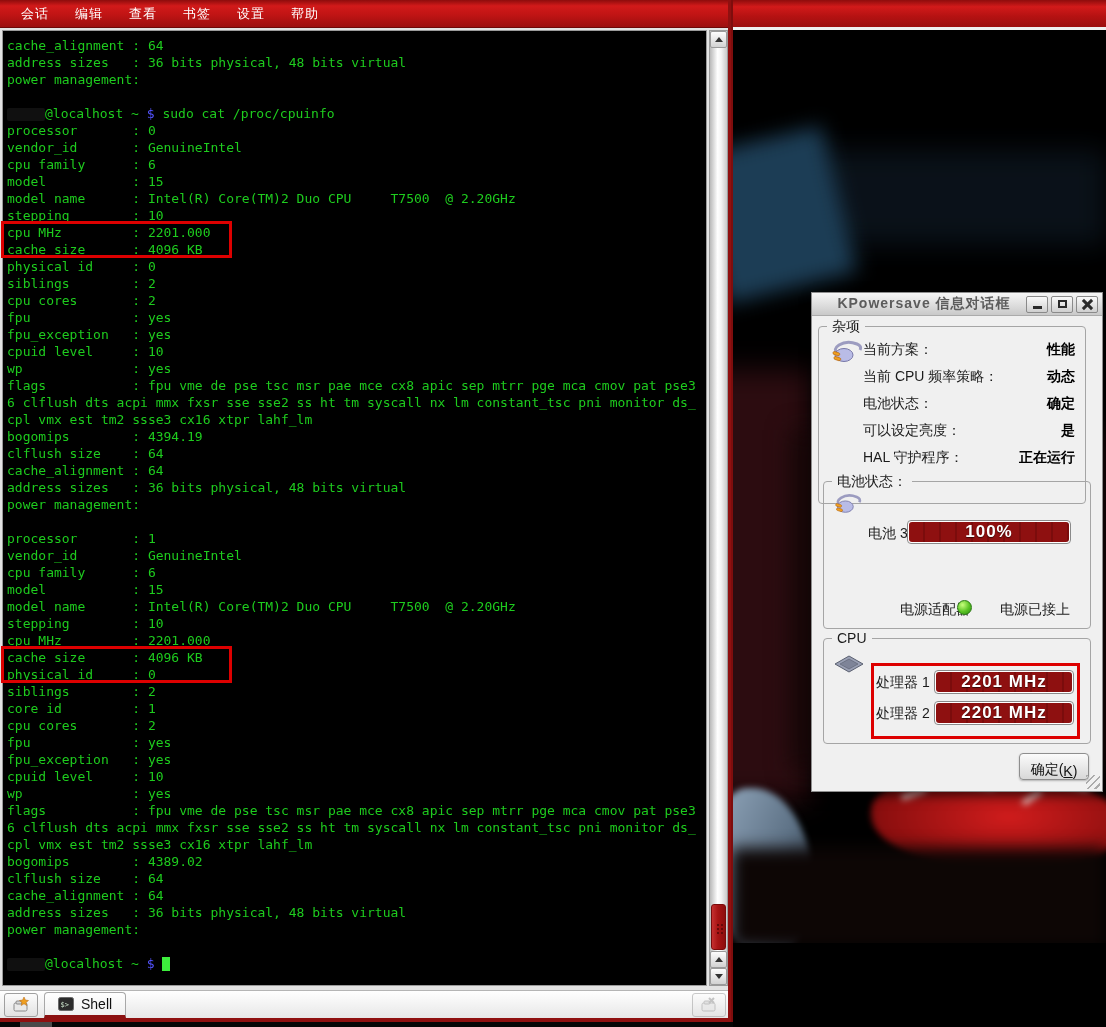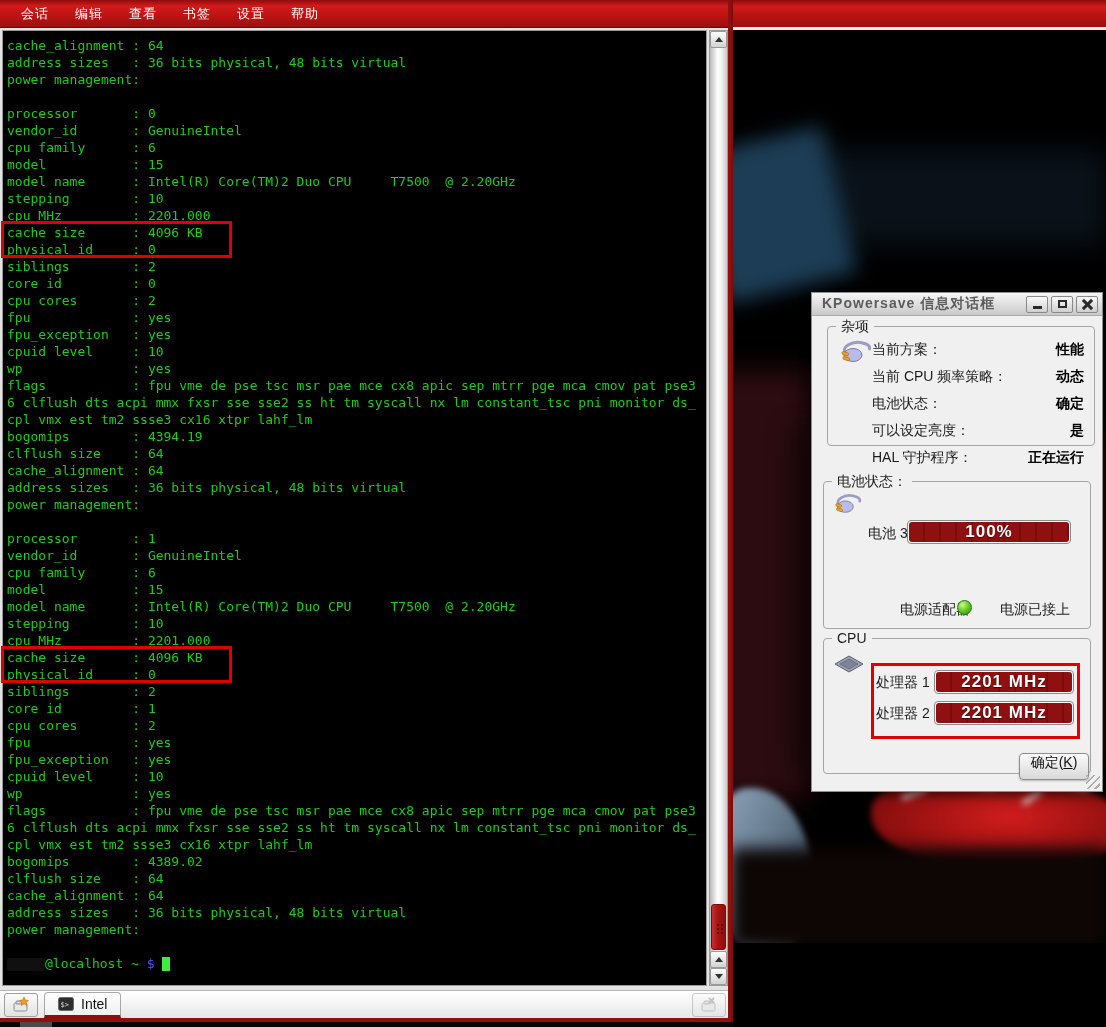--- a/index.html
+++ b/index.html
@@ -76,36 +76,36 @@
   .wp-speck{position:absolute;background:#eddfdc;opacity:.8;filter:blur(1px);}
   .wp-darkbrown{position:absolute;left:0;top:848px;width:100%;height:100px;background:#0d0605;filter:blur(8px);}
   .wp-black-bottom{position:absolute;left:0;top:943px;width:100%;height:84px;background:#000;}
 
   
   .dialog{position:absolute;left:811px;top:292px;width:292px;height:500px;background:#f0f0f0;
           border:1px solid #8e8e8e;box-sizing:border-box;box-shadow:2px 4px 10px rgba(0,0,0,.6);z-index:5;}
   .titlebar{position:absolute;left:0;top:0;width:100%;height:23px;box-sizing:border-box;
             background:linear-gradient(180deg,#f6f6f6,#c9c9c9);border-bottom:1px solid #ababab;
             display:flex;align-items:center;}
-  .dlg-title{flex:1;text-align:left;font-size:14px;font-weight:bold;color:#5c5c5c;letter-spacing:1px;padding-left:10px;}
+  .dlg-title{flex:1;text-align:center;font-size:14px;font-weight:bold;color:#5c5c5c;letter-spacing:1px;padding-left:10px;}
   .winbtns{display:flex;gap:3px;padding-right:4px;}
   .winbtn{width:22px;height:17px;box-sizing:border-box;border:1px solid #8a8a8a;border-radius:2px;
           background:linear-gradient(180deg,#fafafa,#cfcfcf);display:flex;align-items:center;justify-content:center;position:relative;}
   .g-min{width:9px;height:3px;background:#2a2a2a;margin-top:7px;}
   .g-max{width:9px;height:8px;border:2px solid #2a2a2a;box-sizing:border-box;}
   .g-close{position:relative;width:11px;height:11px;}
   .g-close::before,.g-close::after{content:"";position:absolute;left:4px;top:-1px;width:3px;height:13px;background:#2a2a2a;}
   .g-close::before{transform:rotate(45deg);}
   .g-close::after{transform:rotate(-45deg);}
 
   .group{position:absolute;border:1px solid #a5a5a5;border-radius:4px;box-sizing:border-box;}
   .legend{position:absolute;top:-9px;left:8px;background:#f0f0f0;padding:0 5px;font-size:14px;color:#1b1b1b;}
-  .g-misc{left:15px;top:33px;width:268px;height:120px;}
+  .g-misc{left:6px;top:33px;width:268px;height:178px;}
   .g-batt{left:11px;top:188px;width:268px;height:148px;}
-  .g-cpu{left:11px;top:345px;width:268px;height:136px;padding-left:14px;}
+  .g-cpu{left:11px;top:345px;width:268px;height:106px;padding-left:14px;}
 
   .mrow{position:absolute;left:44px;right:10px;height:20px;display:flex;justify-content:space-between;align-items:center;}
   .mlabel{font-size:14px;color:#1b1b1b;}
   .mvalue{font-size:14px;color:#000;font-weight:bold;text-align:right;}
 
   .plug-icon,.chip-icon{position:absolute;}
 
   .kbar-outer{position:absolute;background:#fff;border:1px solid #8a8a8a;border-radius:4px;padding:1px;box-sizing:border-box;}
   .kbar{width:100%;height:100%;border-radius:3px;position:relative;overflow:hidden;
         background:repeating-linear-gradient(90deg,#8e1010 0px,#8e1010 14px,#7b0c0c 14px,#7b0c0c 16px);}
@@ -114,21 +114,21 @@
   .b-batt{left:83px;top:38px;width:164px;height:24px;}
   .b-cpu1{left:110px;top:31px;width:140px;height:24px;}
   .b-cpu2{left:110px;top:62px;width:140px;height:24px;}
 
   .row-label{position:absolute;font-size:14px;color:#1b1b1b;}
   .led{position:absolute;width:15px;height:15px;border-radius:50%;border:1px solid #2a7a12;box-sizing:border-box;
        background:radial-gradient(circle at 35% 30%,#c8ff7d,#59c223 55%,#2f8c14 100%);}
 
   .ok-btn{position:absolute;left:207px;top:460px;width:70px;height:27px;box-sizing:border-box;
           border:1px solid #8e8e8e;border-radius:4px;background:linear-gradient(180deg,#fbfbfb,#d8d8d8);
-          display:flex;align-items:flex-start;justify-content:center;font-size:14px;color:#111;box-shadow:0 1px 2px rgba(0,0,0,.25);}
+          display:flex;align-items:flex-end;justify-content:center;font-size:14px;color:#111;box-shadow:0 1px 2px rgba(0,0,0,.25);}
   .grip{position:absolute;right:2px;bottom:2px;width:14px;height:14px;
         background:repeating-linear-gradient(135deg,#ababab 0 2px,transparent 2px 5px);}
 
   
   .ann{position:absolute;border:3px solid #dd0000;box-sizing:border-box;z-index:9;pointer-events:none;}
   .ann-r1{left:1px;top:221px;width:231px;height:37px;}
   .ann-r2{left:1px;top:646px;width:231px;height:37px;}
   .ann-r3{left:871px;top:663px;width:209px;height:76px;}
 </style>
 </head>
@@ -165,31 +165,31 @@
       <span class="menu-item">帮助</span>
     </div>
 
     <div class="term-outer">
       <div class="term-view">
         <div class="term-screen">
             <div class="tline">cache_alignment : 64</div>
             <div class="tline">address sizes   : 36 bits physical, 48 bits virtual</div>
             <div class="tline">power management:</div>
             <div class="tline">&nbsp;</div>
+            <div class="tline"><span class="redact"></span><span>@localhost ~</span><span class="dollar"> $ </span><span>sudo cat /proc/cpuinfo</span></div>
             <div class="tline">processor       : 0</div>
             <div class="tline">vendor_id       : GenuineIntel</div>
             <div class="tline">cpu family      : 6</div>
             <div class="tline">model           : 15</div>
             <div class="tline">model name      : Intel(R) Core(TM)2 Duo CPU     T7500  @ 2.20GHz</div>
             <div class="tline">stepping        : 10</div>
             <div class="tline">cpu MHz         : 2201.000</div>
             <div class="tline">cache size      : 4096 KB</div>
             <div class="tline">physical id     : 0</div>
             <div class="tline">siblings        : 2</div>
-            <div class="tline">core id         : 0</div>
             <div class="tline">cpu cores       : 2</div>
             <div class="tline">fpu             : yes</div>
             <div class="tline">fpu_exception   : yes</div>
             <div class="tline">cpuid level     : 10</div>
             <div class="tline">wp              : yes</div>
             <div class="tline">flags           : fpu vme de pse tsc msr pae mce cx8 apic sep mtrr pge mca cmov pat pse3</div>
             <div class="tline">6 clflush dts acpi mmx fxsr sse sse2 ss ht tm syscall nx lm constant_tsc pni monitor ds_</div>
             <div class="tline">cpl vmx est tm2 ssse3 cx16 xtpr lahf_lm</div>
             <div class="tline">bogomips        : 4394.19</div>
             <div class="tline">clflush size    : 64</div>
@@ -247,21 +247,21 @@
           <rect x="2" y="6" width="13" height="8" rx="1.5" fill="#e9e9e9" stroke="#8a8a8a"></rect>
           <rect x="4" y="4" width="6" height="3" rx="1" fill="#d6d6d6" stroke="#8a8a8a"></rect>
           <polygon points="12,0 13.4,3 16.5,3.5 14,5.5 14.8,8.5 12,6.8 9.2,8.5 10,5.5 7.5,3.5 10.6,3" fill="#f0a020" stroke="#b06010" stroke-width="0.5"></polygon>
         </svg>
       </div>
       <div class="tab">
         <svg width="16" height="16" viewBox="0 0 16 16">
           <rect x="0.5" y="1.5" width="15" height="13" rx="2" fill="#2b2b2b" stroke="#6a6a6a"></rect>
           <text x="2.5" y="10.5" font-size="7" fill="#cfe8cf" font-family="DejaVu Sans Mono, monospace">$&gt;</text>
         </svg>
-        <span class="tab-label">Intel</span>
+        <span class="tab-label">Shell</span>
       </div>
       <div class="tb-btn tb-close">
         <svg width="18" height="16" viewBox="0 0 18 16">
           <rect x="2" y="6" width="13" height="8" rx="1.5" fill="#e2e2e2" stroke="#9a9a9a"></rect>
           <rect x="4" y="4" width="6" height="3" rx="1" fill="#d0d0d0" stroke="#9a9a9a"></rect>
           <path d="M9 1 L14 6 M14 1 L9 6" stroke="#9a9a9a" stroke-width="2"></path>
         </svg>
       </div>
     </div>
 

